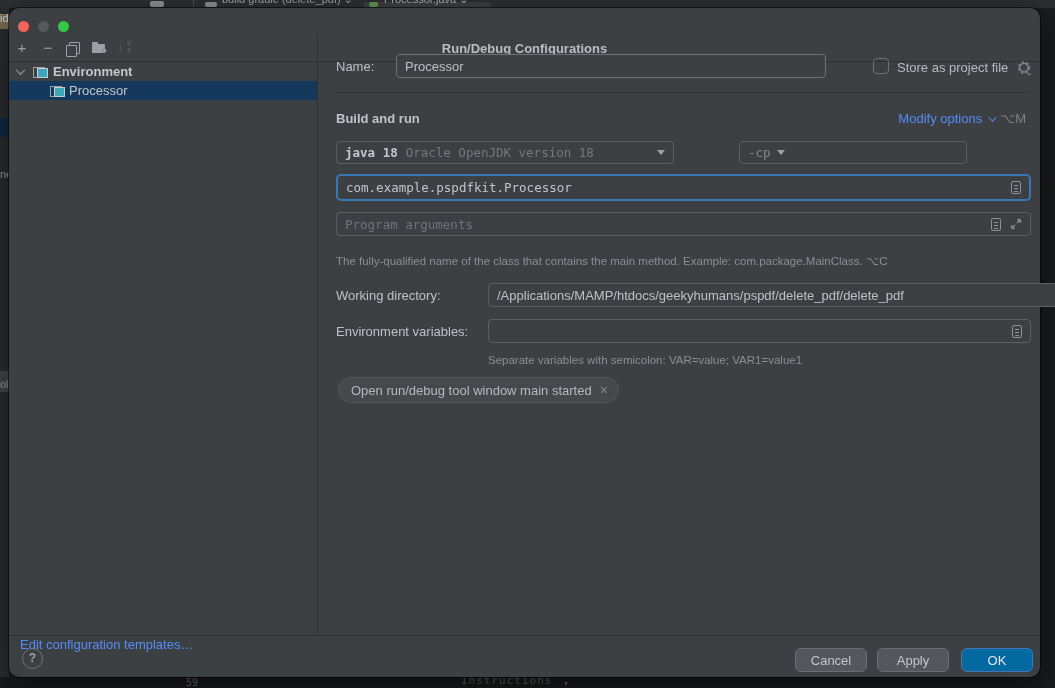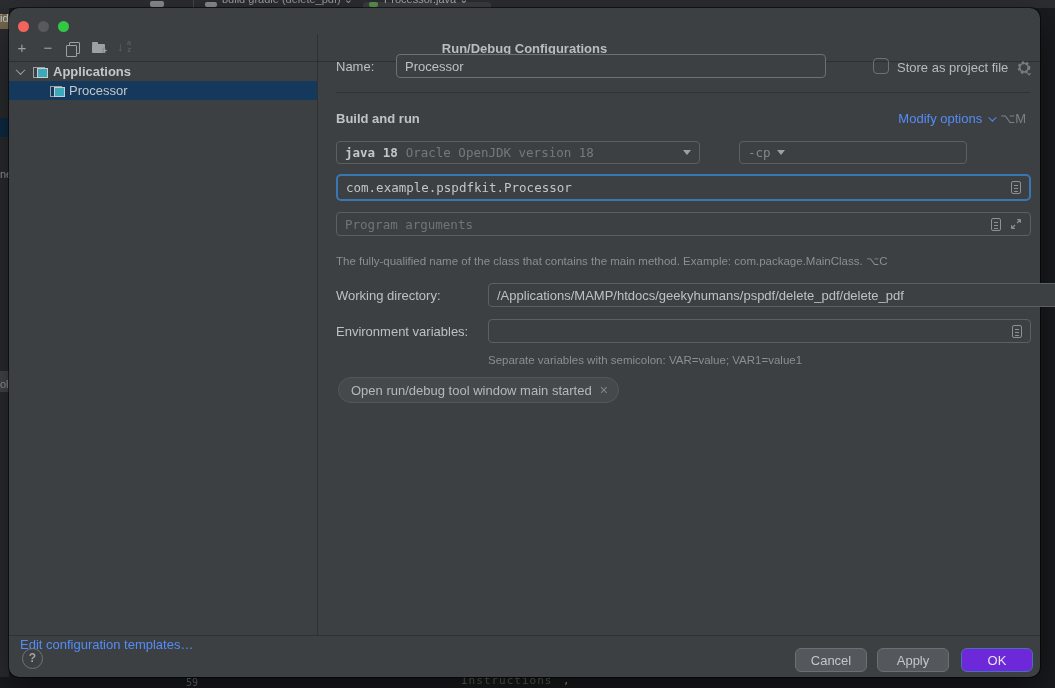--- a/index.html
+++ b/index.html
@@ -76,21 +76,21 @@
   .tag { position:absolute; display:inline-flex; align-items:center; height:26px; padding:0 10px 0 12px;
          background:#46494c; border:1px solid #53565a; border-radius:13px; font-size:13px; color:#b4b8bc; }
   .tag .x { margin-left:8px; color:#7f8488; font-size:14px; line-height:14px; }
 
   
   .help-btn { position:absolute; left:13px; top:640px; width:21px; height:21px; border:1px solid #70747a; border-radius:50%;
               color:#9ea2a6; font-size:12px; font-weight:bold; text-align:center; line-height:19px; }
   .btn { position:absolute; top:640px; width:72px; height:24px; border-radius:6px; font-size:13px;
          display:flex; align-items:center; justify-content:center; cursor:default; }
   .btn.gray { background:#54575b; border:1px solid #6b6f73; color:#c3c6ca; }
-  .btn.blue { background:#6d28d9; border:1px solid #4772b1; color:#e2e6ea; }
+  .btn.blue { background:#0369a1; border:1px solid #4772b1; color:#e2e6ea; }
 </style>
 </head>
 <body>
 
 <div class="stage">
 
   <div class="bg-top">
     <div class="blob" style="left:150px; top:1px; width:14px; height:6px;"></div>
     <div class="vsep" style="left:193px; top:0;"></div>
     <div class="blob" style="left:205px; top:2px; width:12px; height:5px;"></div>
@@ -144,21 +144,21 @@
         <span class="icon-sort">
           <span class="arr">↓</span>
           <span class="az">a</span>
           <span class="az" style="top:6px;">z</span>
         </span>
       </div>
 
       <div class="tree-row" style="top:28px;">
         <span style="margin-left:8px;" class="chev"></span>
         <span class="app-icon" style="margin-left:9px;"></span>
-        <span style="margin-left:5px; font-weight:bold;">Applications</span>
+        <span style="margin-left:5px; font-weight:bold;">Environment</span>
       </div>
       <div class="tree-row selected" style="top:47px;">
         <span class="app-icon" style="margin-left:41px;"></span>
         <span style="margin-left:4px;">Processor</span>
       </div>
 
       <div class="edit-link">Edit configuration templates…</div>
     </div>
 
     <div>
@@ -179,21 +179,21 @@
 
       <div style="position:absolute; left:327px; top:84px; width:694px; height:1px; background:#303234;"></div>
 
       <div class="section-title" style="left:327px; top:103px;">Build and run</div>
       <div class="modify" style="top:103px; right:14px;">
         <span class="link">Modify options</span>
         <span class="chev-b"></span>
         <span class="sc">⌥M</span>
       </div>
 
-      <div class="field mono" style="left:327px; top:133px; width:364px; height:23px;">
+      <div class="field mono" style="left:327px; top:133px; width:338px; height:23px;">
         <span class="bright">java 18</span>
         <span class="grow dim" style="margin-left:8px;">Oracle OpenJDK version 18</span>
         <span class="dd-arrow"></span>
       </div>
 
       <div class="field mono" style="left:730px; top:133px; width:228px; height:23px;">
         <span class="dim" style="color:#84888c;">-cp</span>
         <span class="dd-arrow"></span>
       </div>
 

